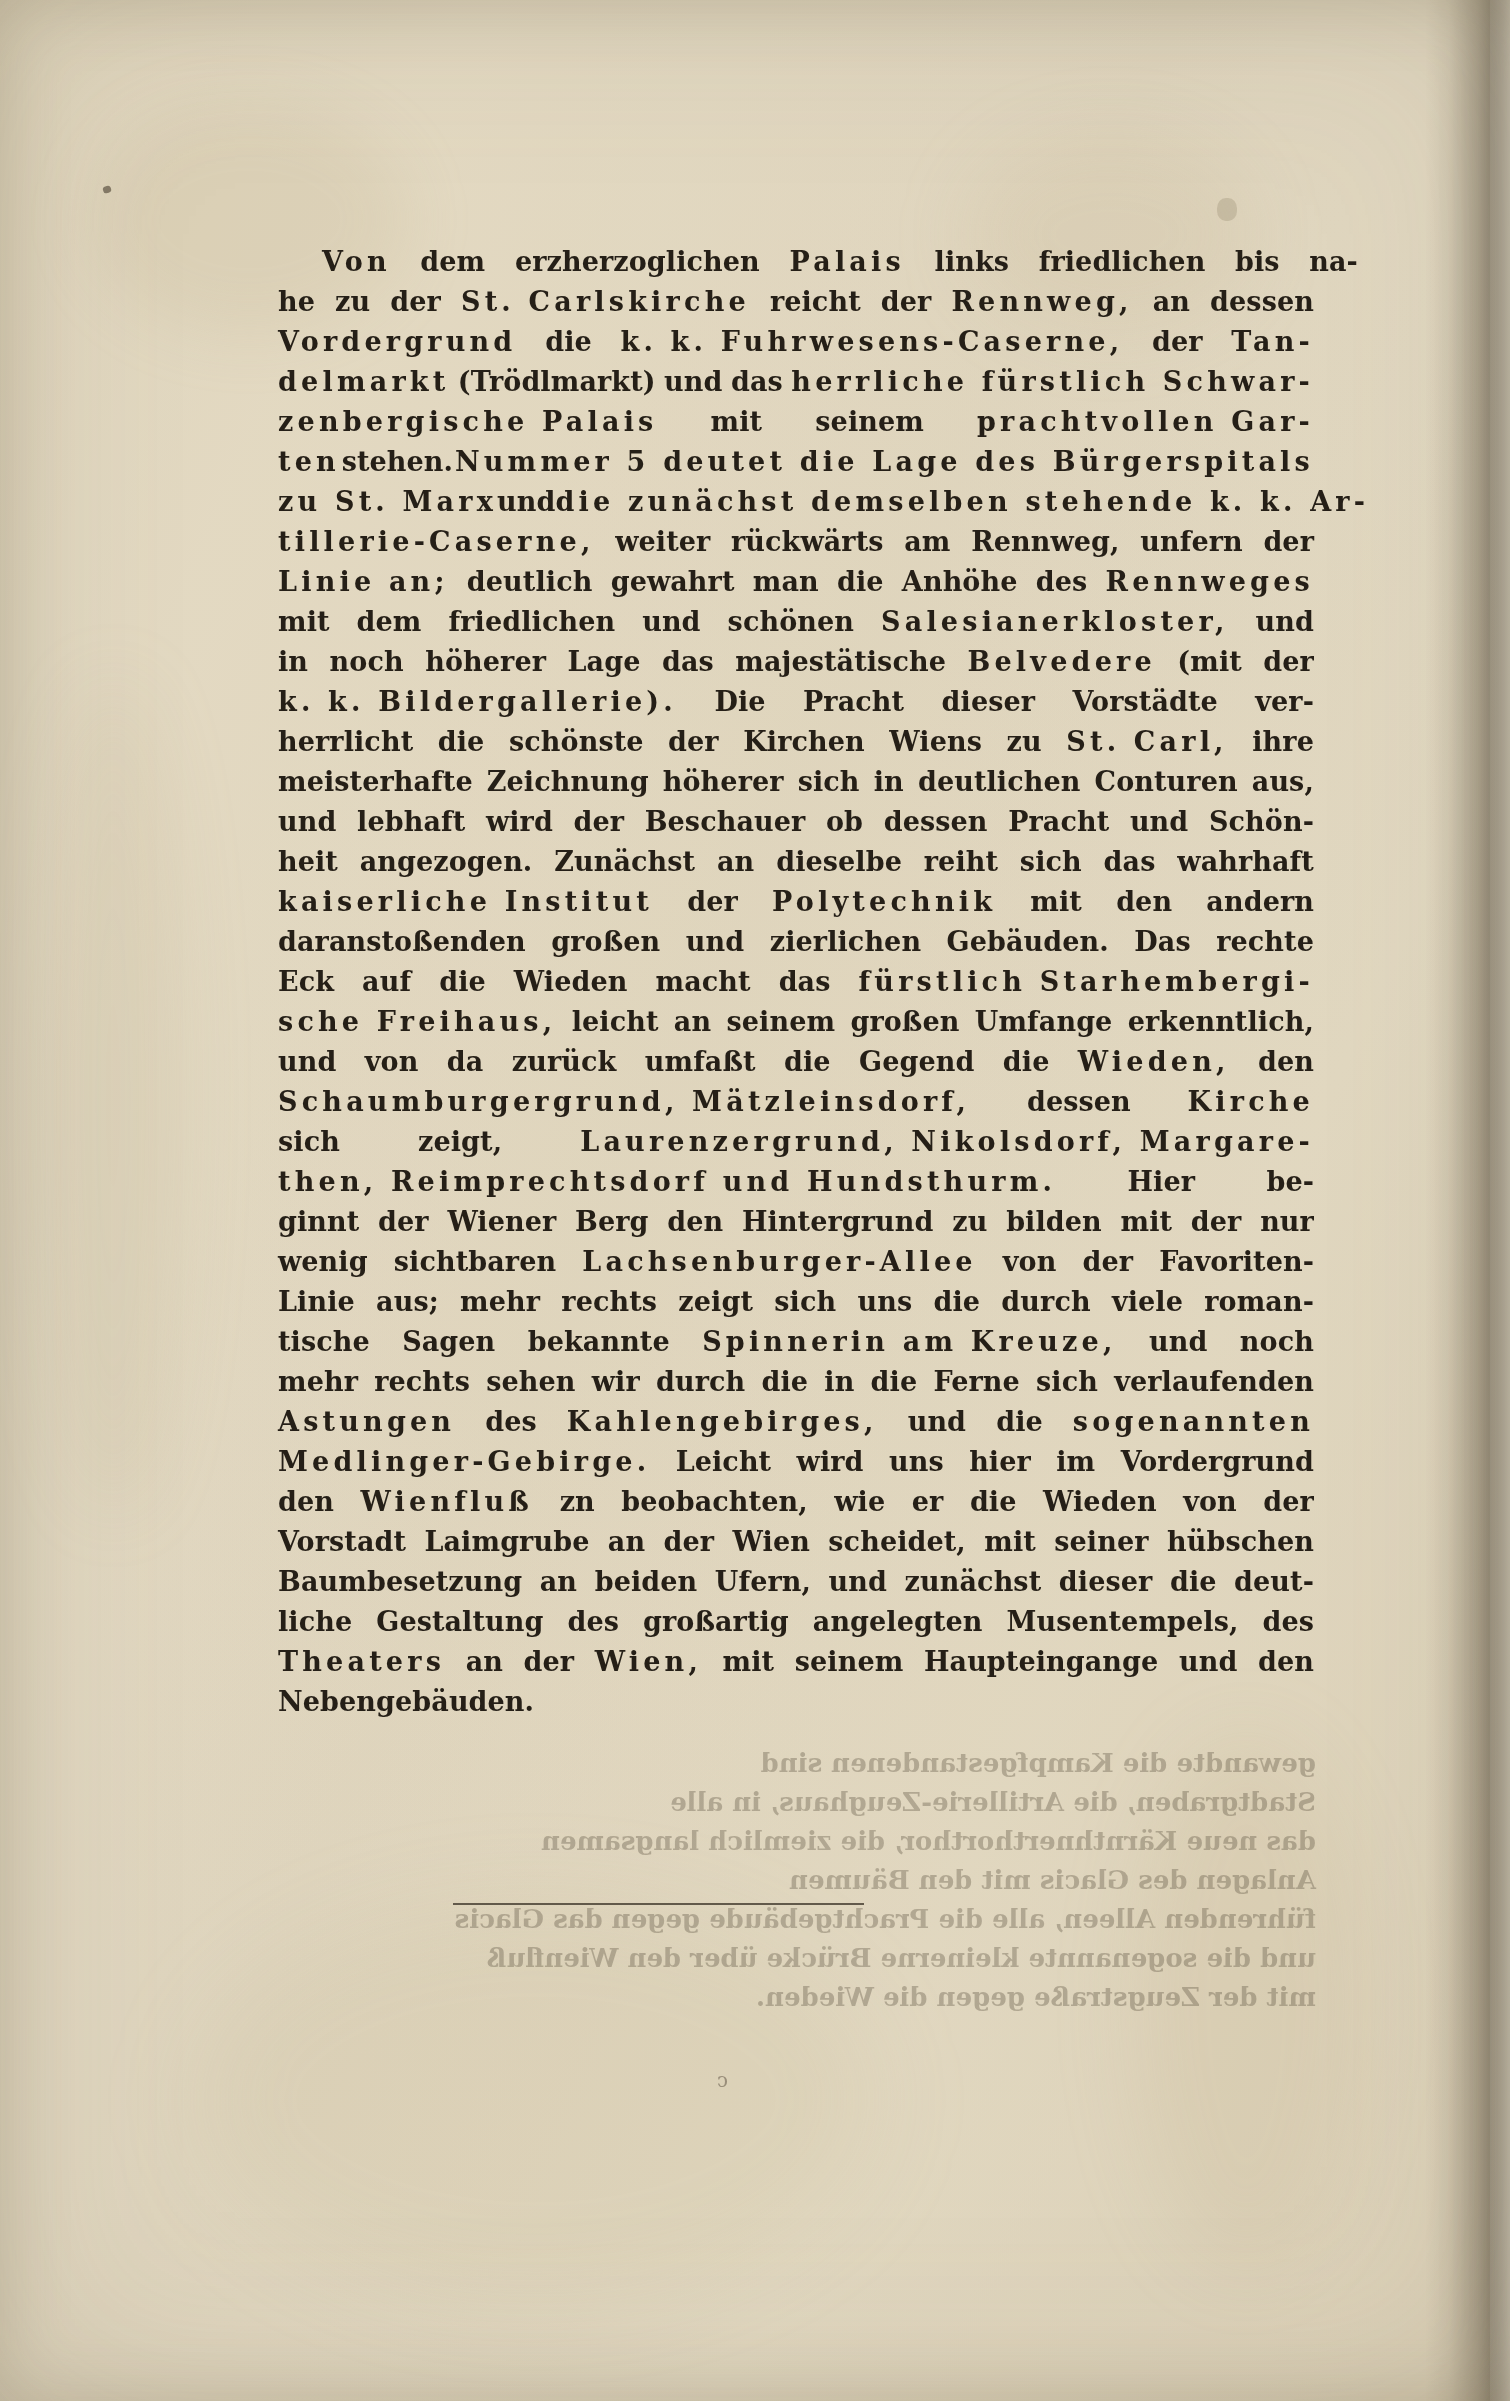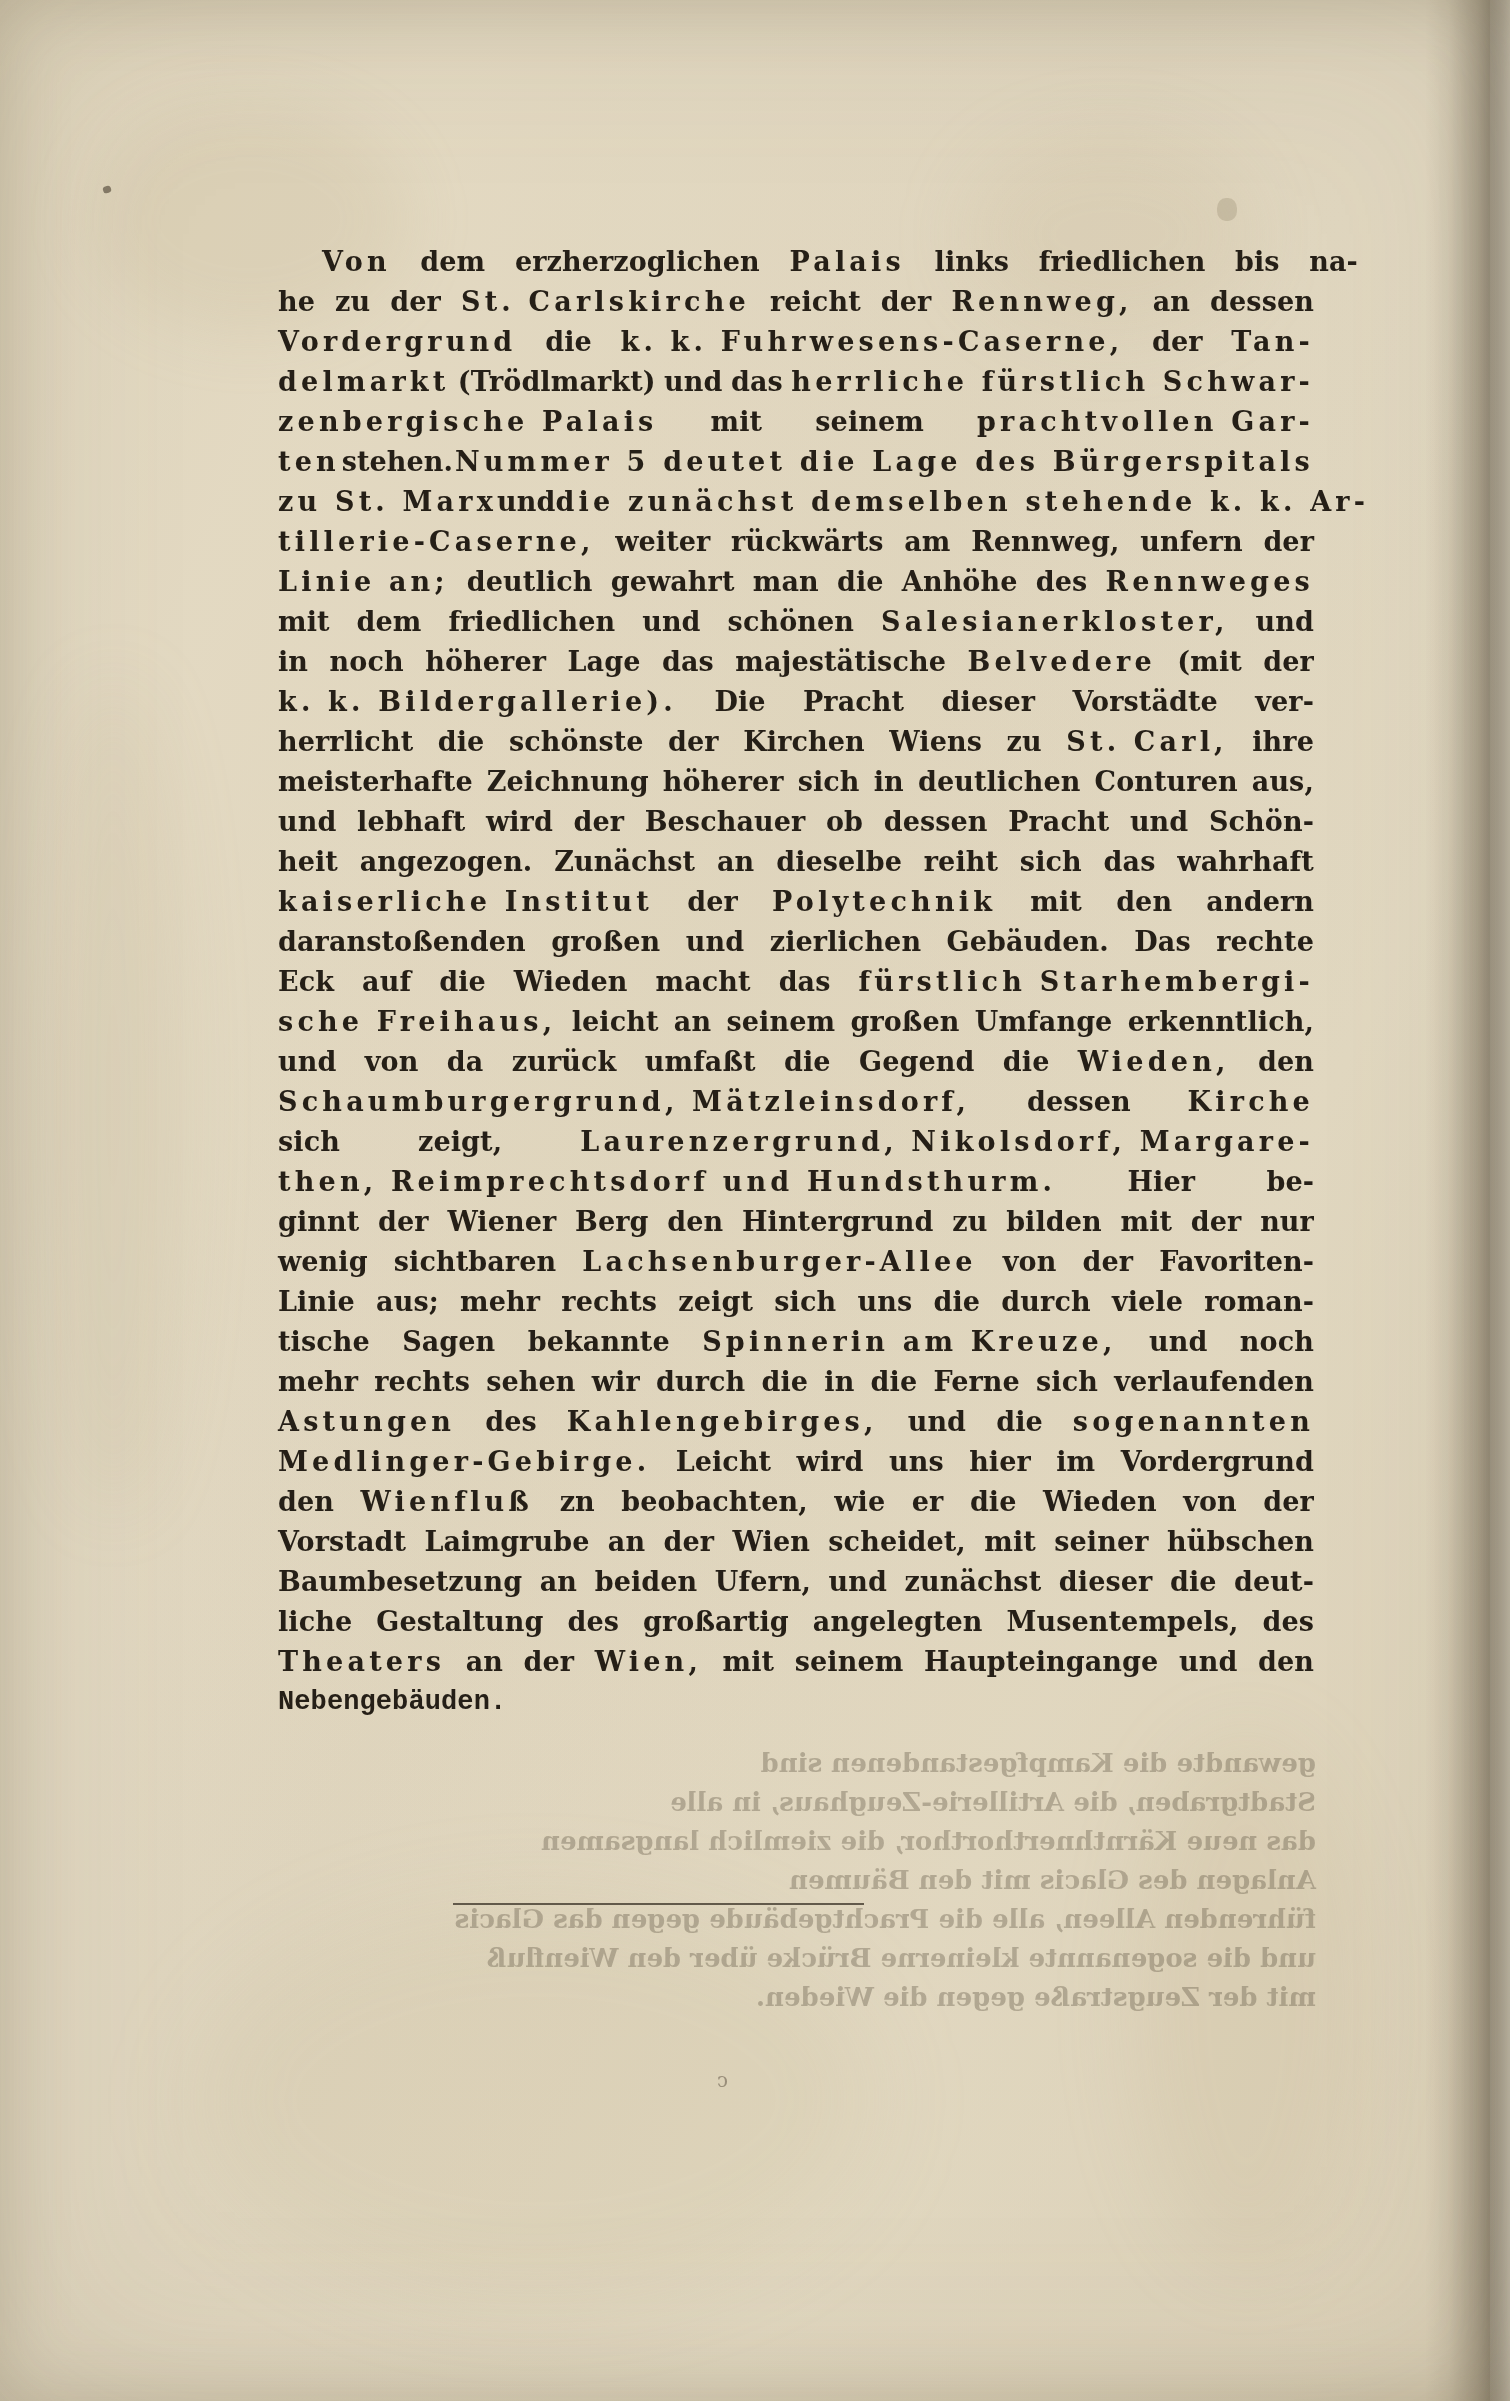--- a/index.html
+++ b/index.html
@@ -94,21 +94,20 @@
     display: inline-block;
   }
 
   .line.just {
     display: flex;
     justify-content: space-between;
     width: 100%;
   }
   .line.last {
     display: block;
-    font-family: Liberation Mono, monospace;
   }
 
   
   .fr {
     font-family: "DejaVu Serif", serif;
     font-weight: 600;
   }
   
   .sp {
     letter-spacing: 4.2px;

